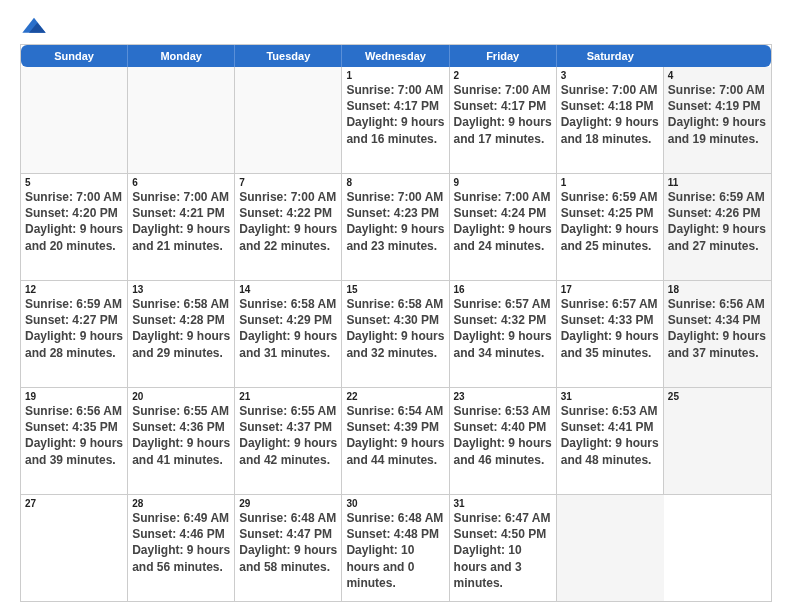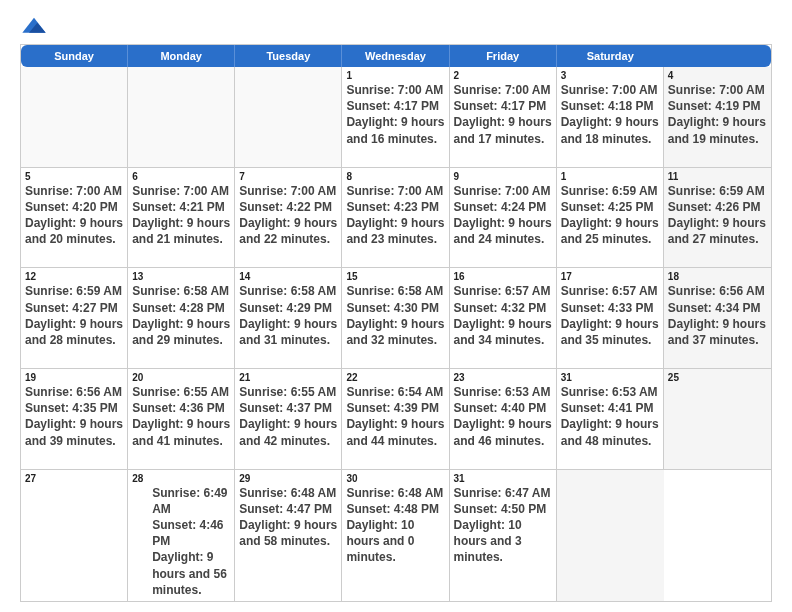--- a/index.html
+++ b/index.html
@@ -287,21 +287,21 @@
           <div class="cal-cell shaded">
             <div class="cell-date">25</div>
           </div>
         </div>
         <div class="cal-row">
           <div class="cal-cell">
             <div class="cell-date">27</div>
           </div>
           <div class="cal-cell">
             <div class="cell-date">28</div>
-            <div class="cell-info" style="white-space: pre-line; margin-left: 20px;">Sunrise: 6:49 AM
+            <div class="cell-info" style="white-space: pre-line;">Sunrise: 6:49 AM
 Sunset: 4:46 PM
 Daylight: 9 hours and 56 minutes.</div>
           </div>
           <div class="cal-cell">
             <div class="cell-date">29</div>
             <div class="cell-info" style="white-space: pre-line;">Sunrise: 6:48 AM
 Sunset: 4:47 PM
 Daylight: 9 hours and 58 minutes.</div>
           </div>
           <div class="cal-cell">

